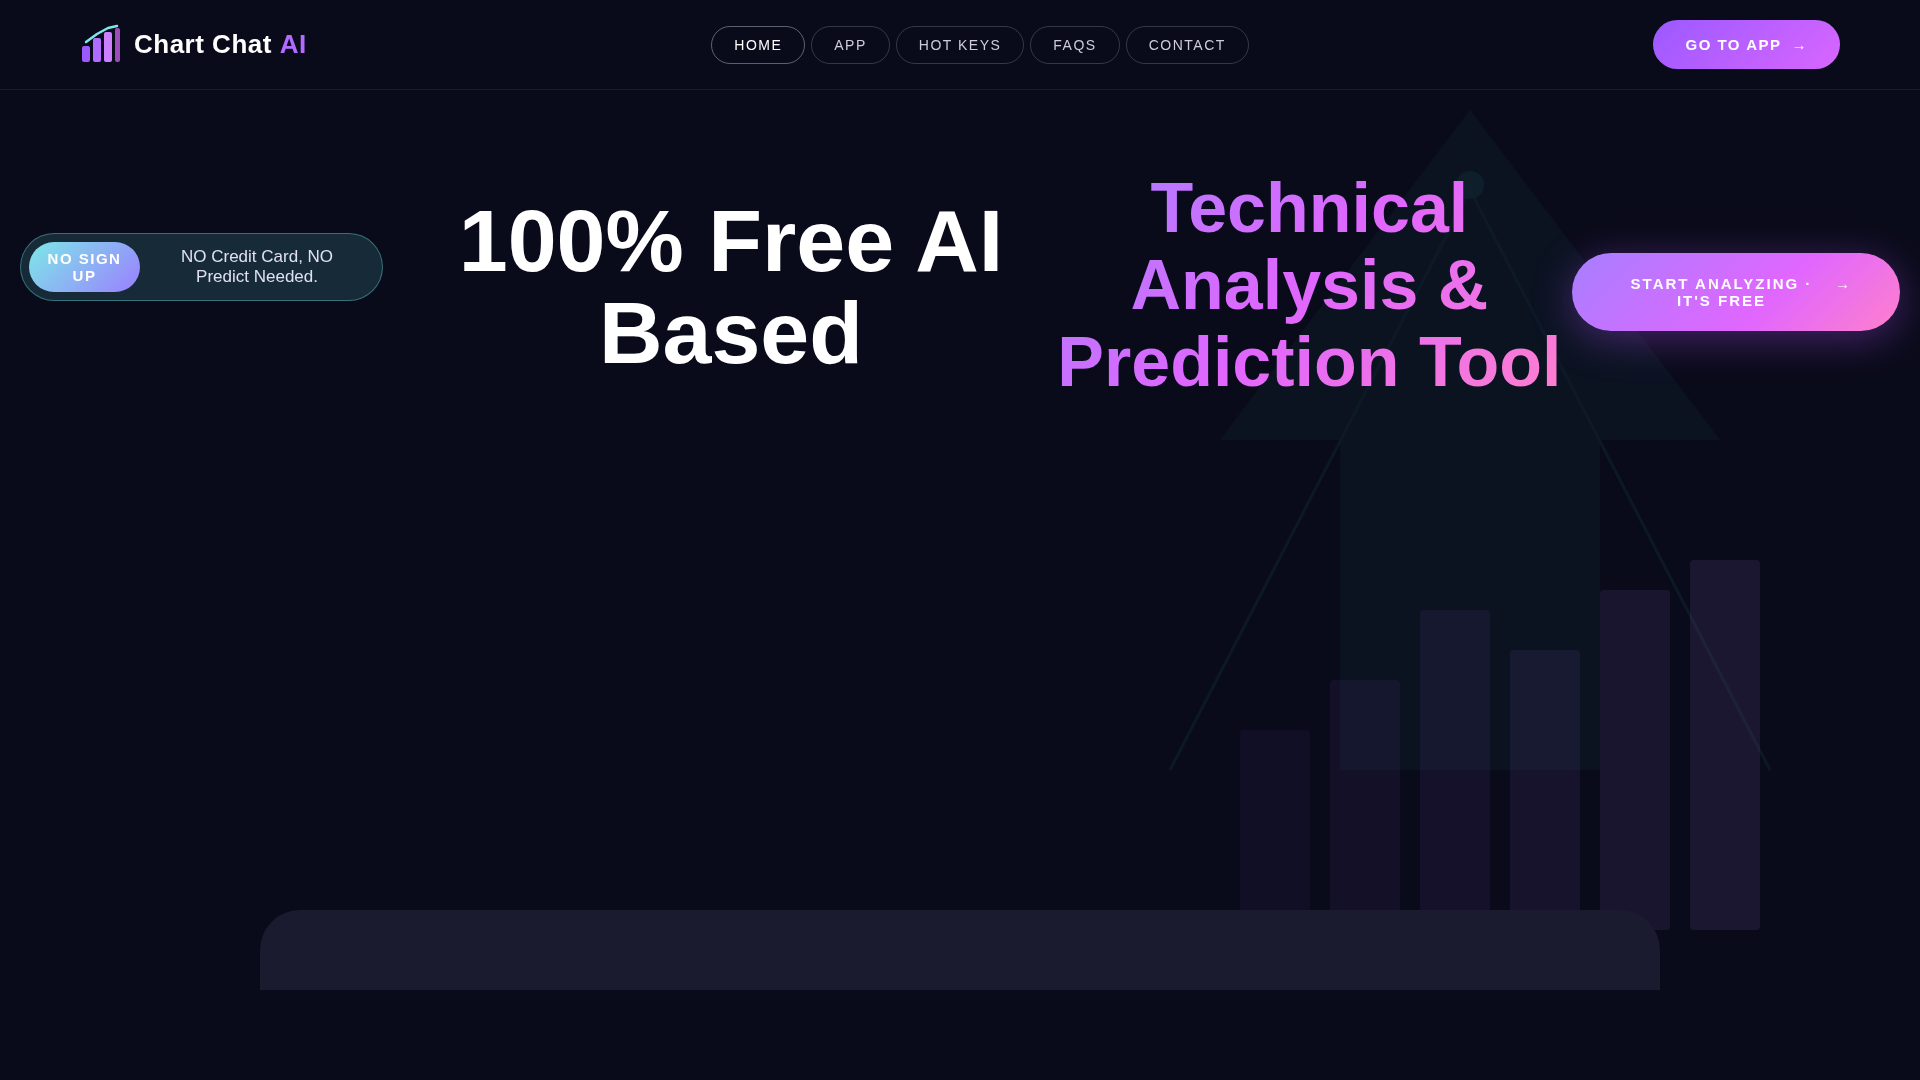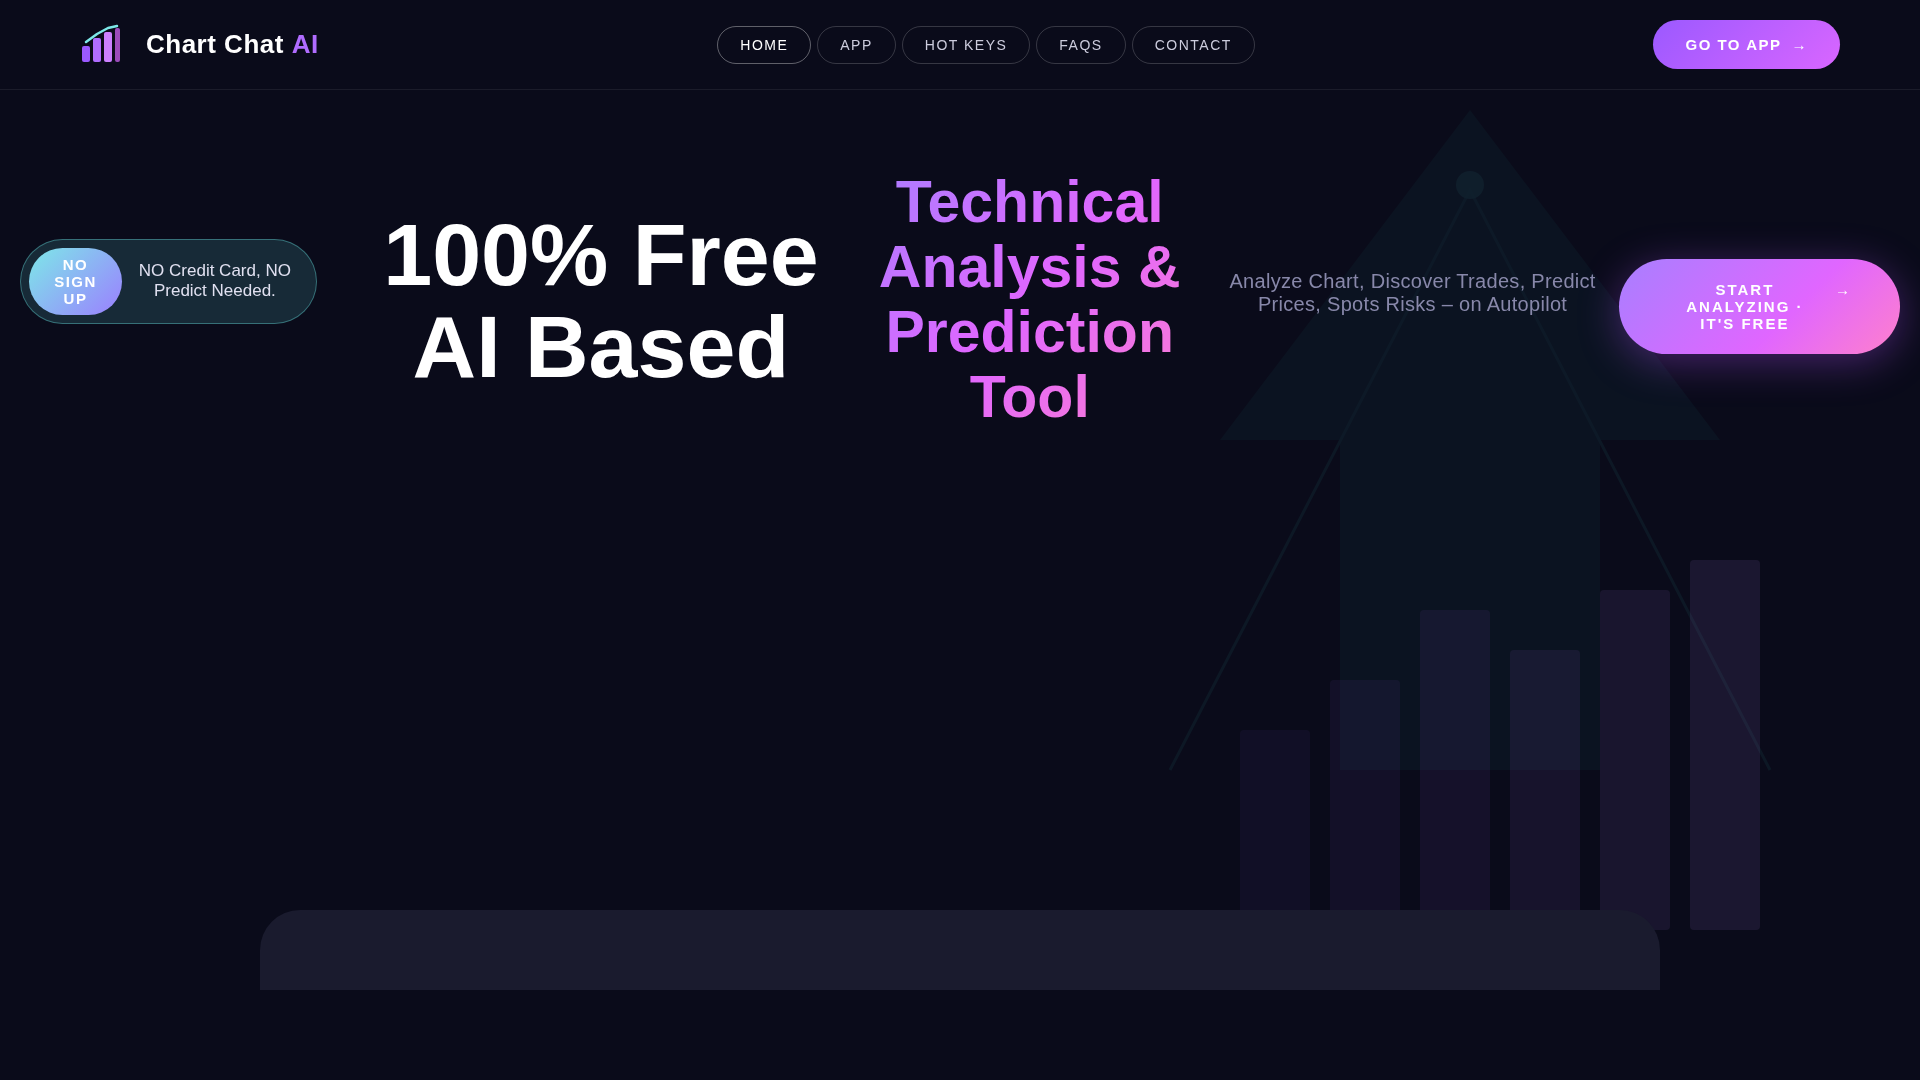--- a/index.html
+++ b/index.html
@@ -25,21 +25,21 @@
       padding: 0 80px;
       height: 90px;
       border-bottom: 1px solid rgba(255,255,255,0.07);
       position: relative;
       z-index: 10;
     }
 
     .logo-area {
       display: flex;
       align-items: center;
-      gap: 24px;
+      gap: 12px;
     }
 
     .logo-icon {
       width: 42px;
       height: 42px;
     }
 
     .logo-text {
       font-size: 26px;
       font-weight: 600;
@@ -171,21 +171,21 @@
     .hero-title-line1 {
       font-size: 88px;
       font-weight: 700;
       color: #ffffff;
       line-height: 1.05;
       margin-bottom: 10px;
       margin-left: 32px;
     }
 
     .hero-title-gradient {
-      font-size: 59px;
+      font-size: 70px;
       font-weight: 700;
       background: linear-gradient(135deg, #a87fff 0%, #e066ff 50%, #ff80cc 100%);
       -webkit-background-clip: text;
       -webkit-text-fill-color: transparent;
       background-clip: text;
       line-height: 1.1;
       display: block;
       margin-bottom: 13px;
     }
 
@@ -290,21 +290,20 @@
   <div class="hero-content">
 
     <div class="badge-container">
       <span class="badge-label">NO SIGN UP</span>
       <span class="badge-text">NO Credit Card, NO Predict Needed.</span>
     </div>
 
     <h1 class="hero-title-line1">100% Free AI Based</h1>
     <span class="hero-title-gradient">Technical Analysis &amp;<br>Prediction Tool</span>
 
-    <p class="hero-subtitle">Analyze Chart,  Discover Trades, Predict Prices, Spots Risks  – on Autopilot</p>
 
     <button class="start-button">
       <span>START ANALYZING · IT'S FREE</span>
       <span class="arrow-icon">→</span>
     </button>
   </div>
 
   <div class="bottom-section"></div>
 </section>
 

